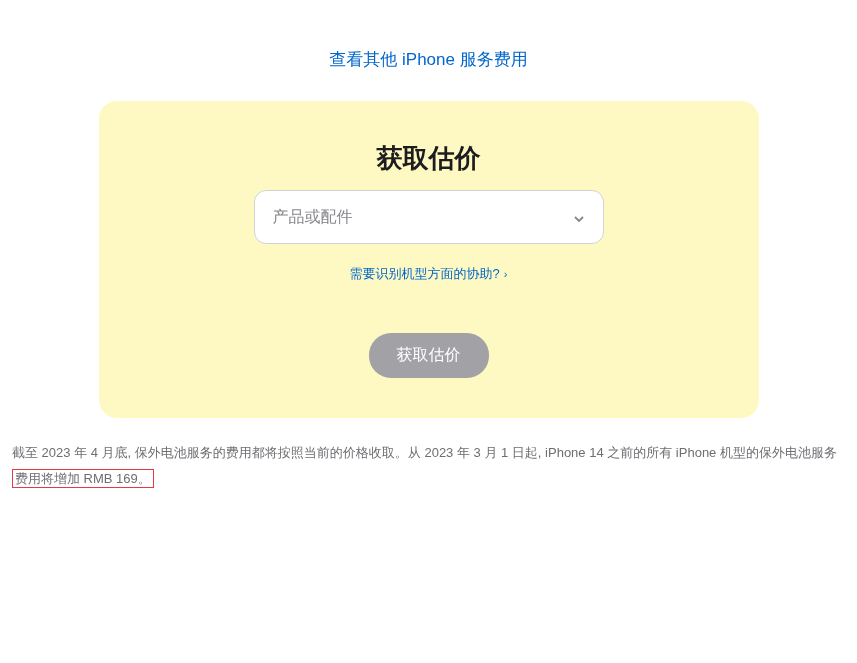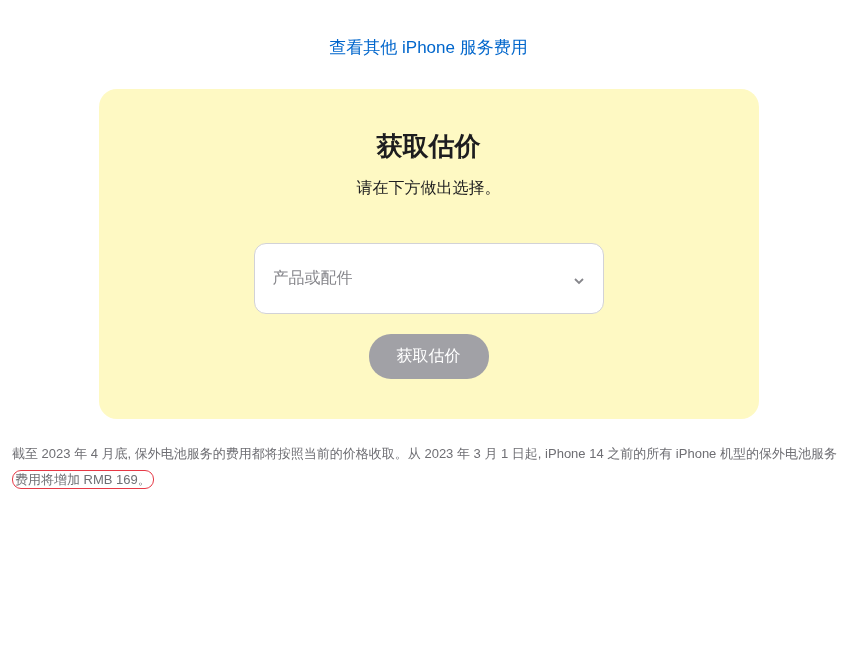--- a/index.html
+++ b/index.html
@@ -9,21 +9,21 @@
     }
     body {
       font-family: -apple-system, BlinkMacSystemFont, "Segoe UI", "PingFang SC", "Hiragino Sans GB", "Microsoft YaHei", sans-serif;
       background: #ffffff;
       width: 857px;
       height: 663px;
       padding: 0;
     }
     .top-link {
       text-align: center;
-      padding-top: 36px;
+      padding-top: 48px;
       padding-bottom: 30px;
     }
     .top-link a {
       color: #0066cc;
       text-decoration: none;
       font-size: 17px;
     }
     .card {
       background: #fef9c3;
       border-radius: 18px;
@@ -44,21 +44,21 @@
       color: #1d1d1f;
       margin-bottom: 44px;
     }
     .select-wrapper {
       position: relative;
       width: 350px;
       margin: 0 auto 20px auto;
     }
     .select-box {
       width: 100%;
-      height: 71px;
+      height: 54px;
       background: #ffffff;
       border: 1px solid #d2d2d7;
       border-radius: 12px;
       padding: 0 18px;
       display: flex;
       align-items: center;
       justify-content: space-between;
       cursor: pointer;
     }
     .select-placeholder {
@@ -102,47 +102,51 @@
       color: #6e6e73;
       font-size: 13px;
       line-height: 2.0;
     }
     .footer p {
       margin-bottom: 8px;
     }
     .highlight-box {
       display: inline;
       border: 1.5px solid #e63946;
-      border-radius: 9px;
+      border-radius: 0;
       padding: 1px 2px;
     }
   </style>
 </head>
 <body>
 
 <div class="top-link">
   <a href="#">查看其他 iPhone 服务费用</a>
 </div>
 
 <div class="card">
   <h2 class="card-title">获取估价</h2>
-  <p class="card-subtitle">请在下方做出选择。</p>
 
   <div class="select-wrapper">
     <div class="select-box">
       <span class="select-placeholder">产品或配件</span>
       <span class="chevron">
         <svg viewBox="0 0 12 12" fill="none" stroke="currentColor" stroke-width="1.8">
           <polyline points="2,4 6,8 10,4"></polyline>
         </svg>
       </span>
     </div>
   </div>
 
 
+  <div class="help-link">
+    <a href="#">
+      <span>需要识别机型方面的协助?</span><span class="chevron-right">›</span>
+    </a>
+  </div>
 
   <button class="submit-button">获取估价</button>
 </div>
 
 <div class="footer">
   <p>
     <span>截至 2023 年 4 月底, 保外电池服务的费用都将按照当前的价格收取。从 2023 年 3 月 1 日起, iPhone 14 之前的所有 iPhone 机型的保外电池服务</span><span class="highlight-box">费用将增加 RMB 169。</span>
   </p>
 </div>
 

